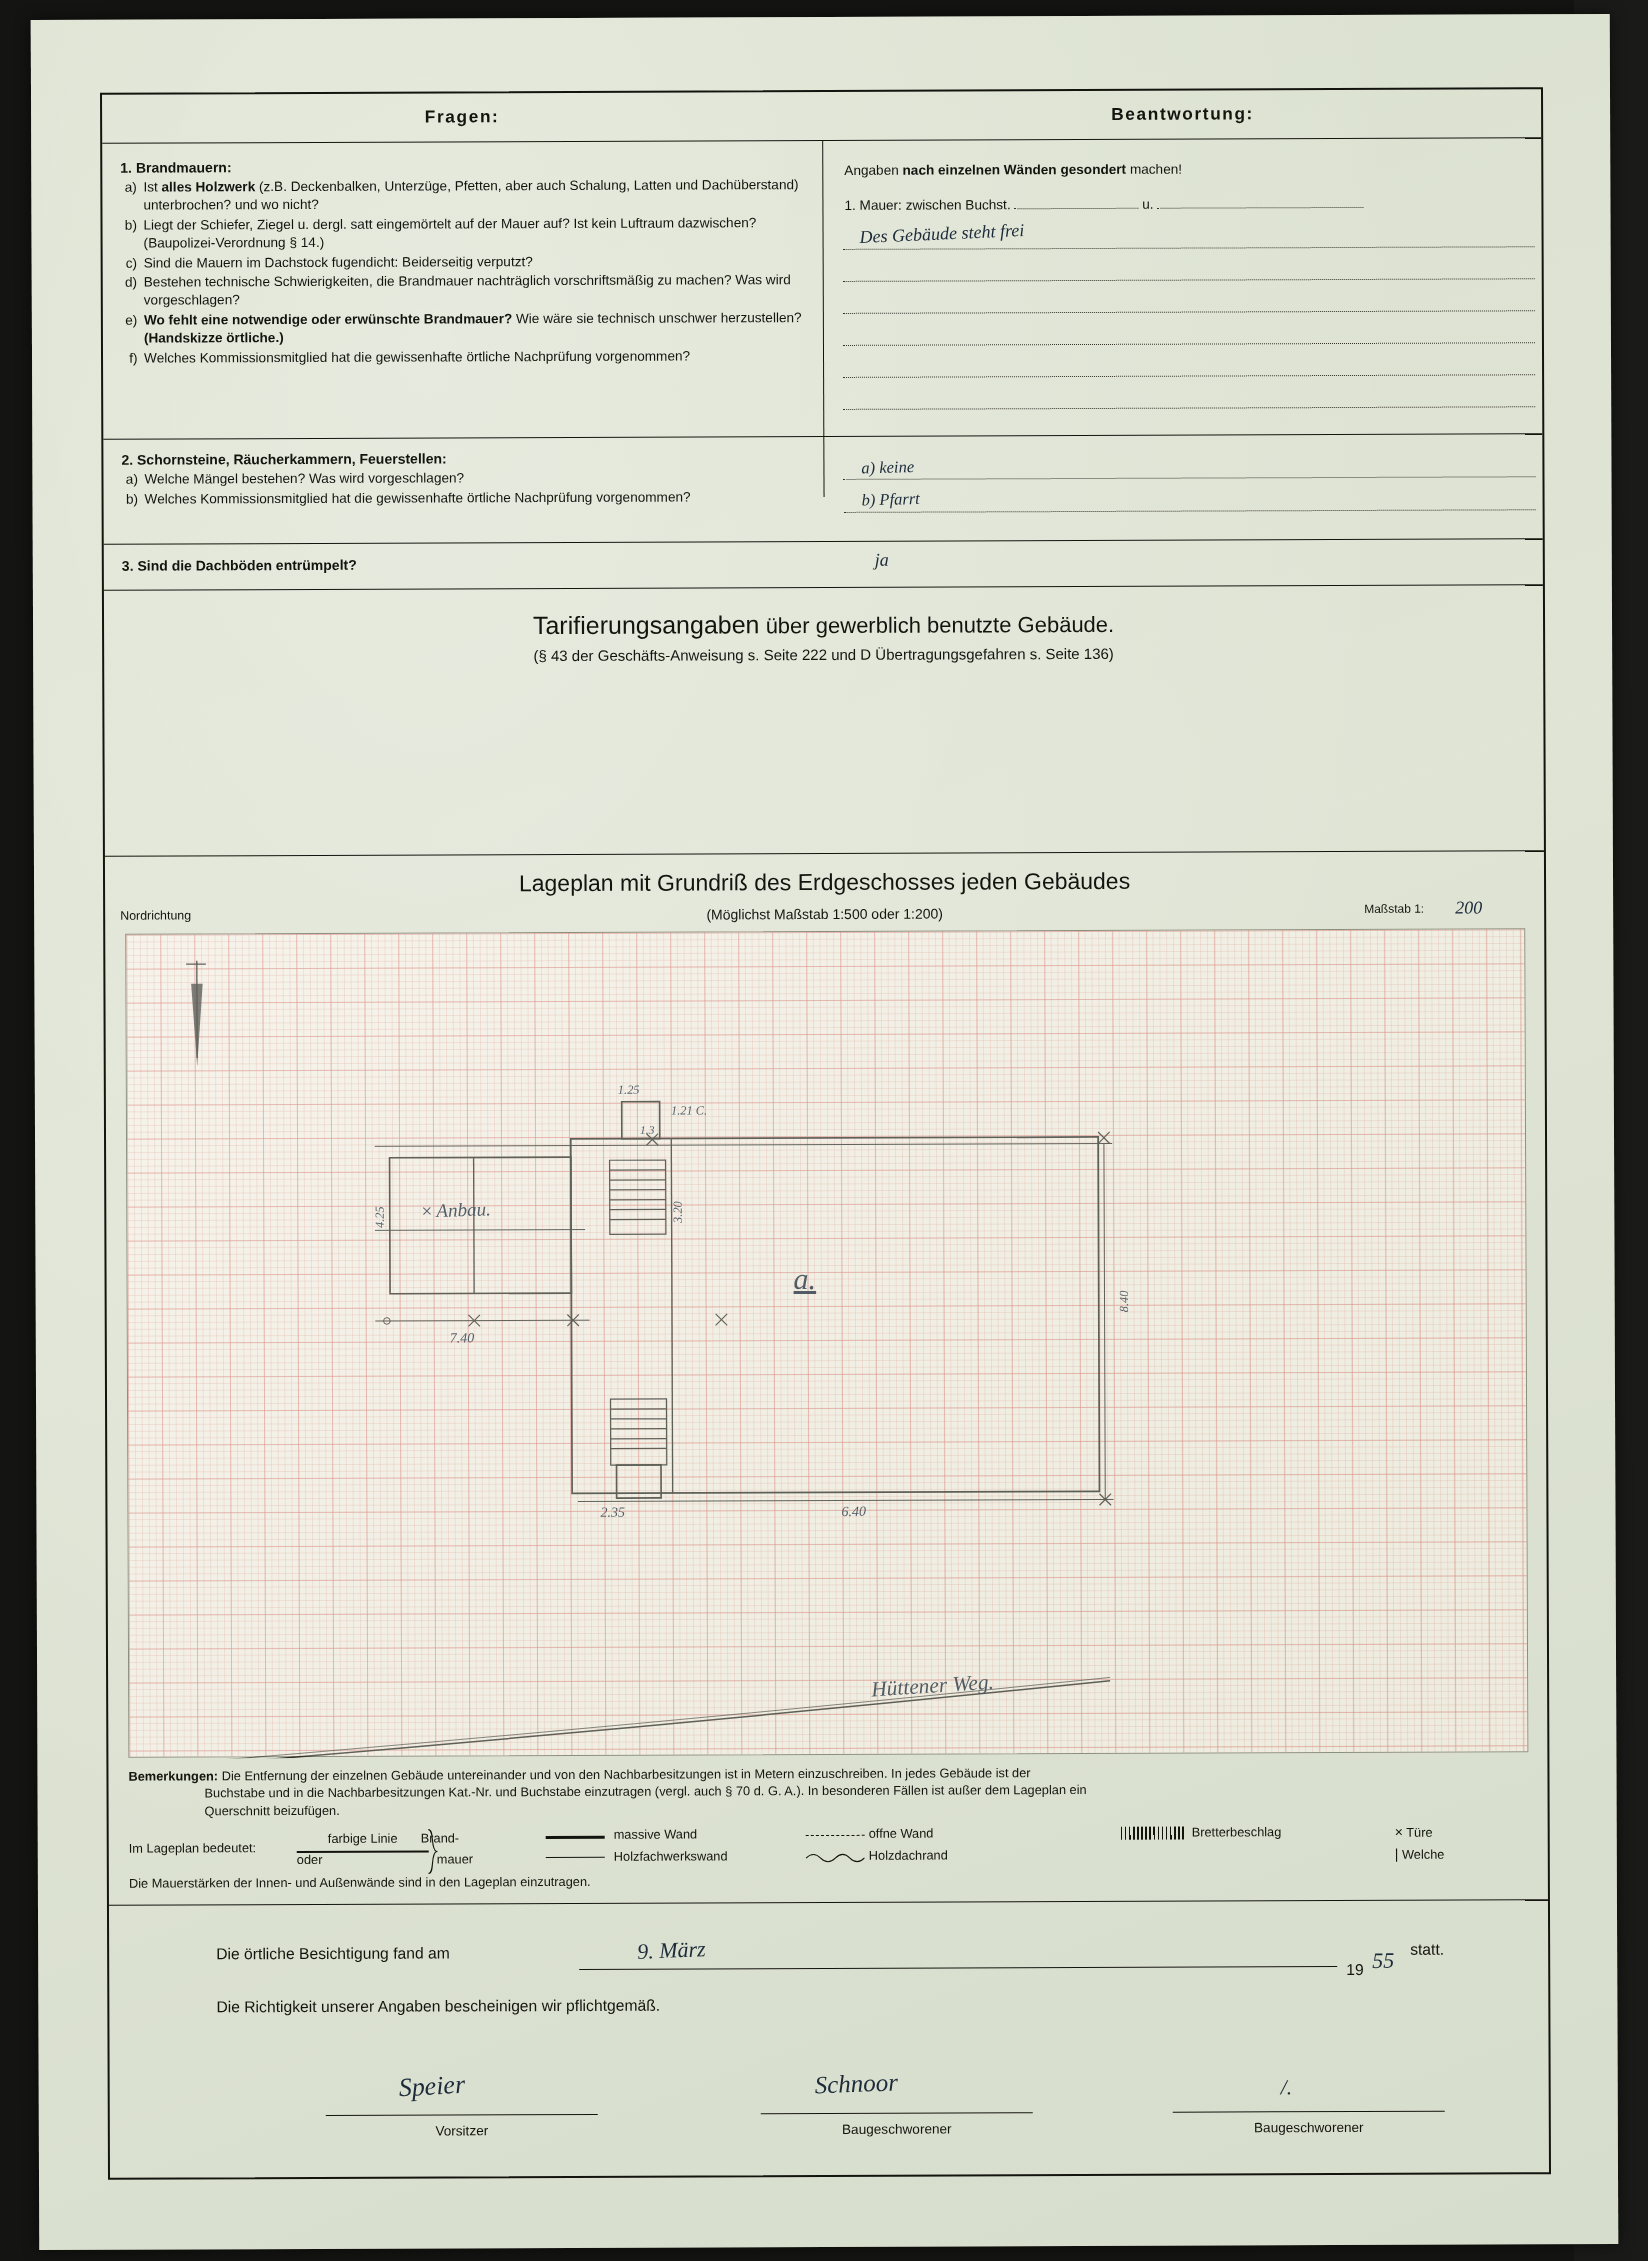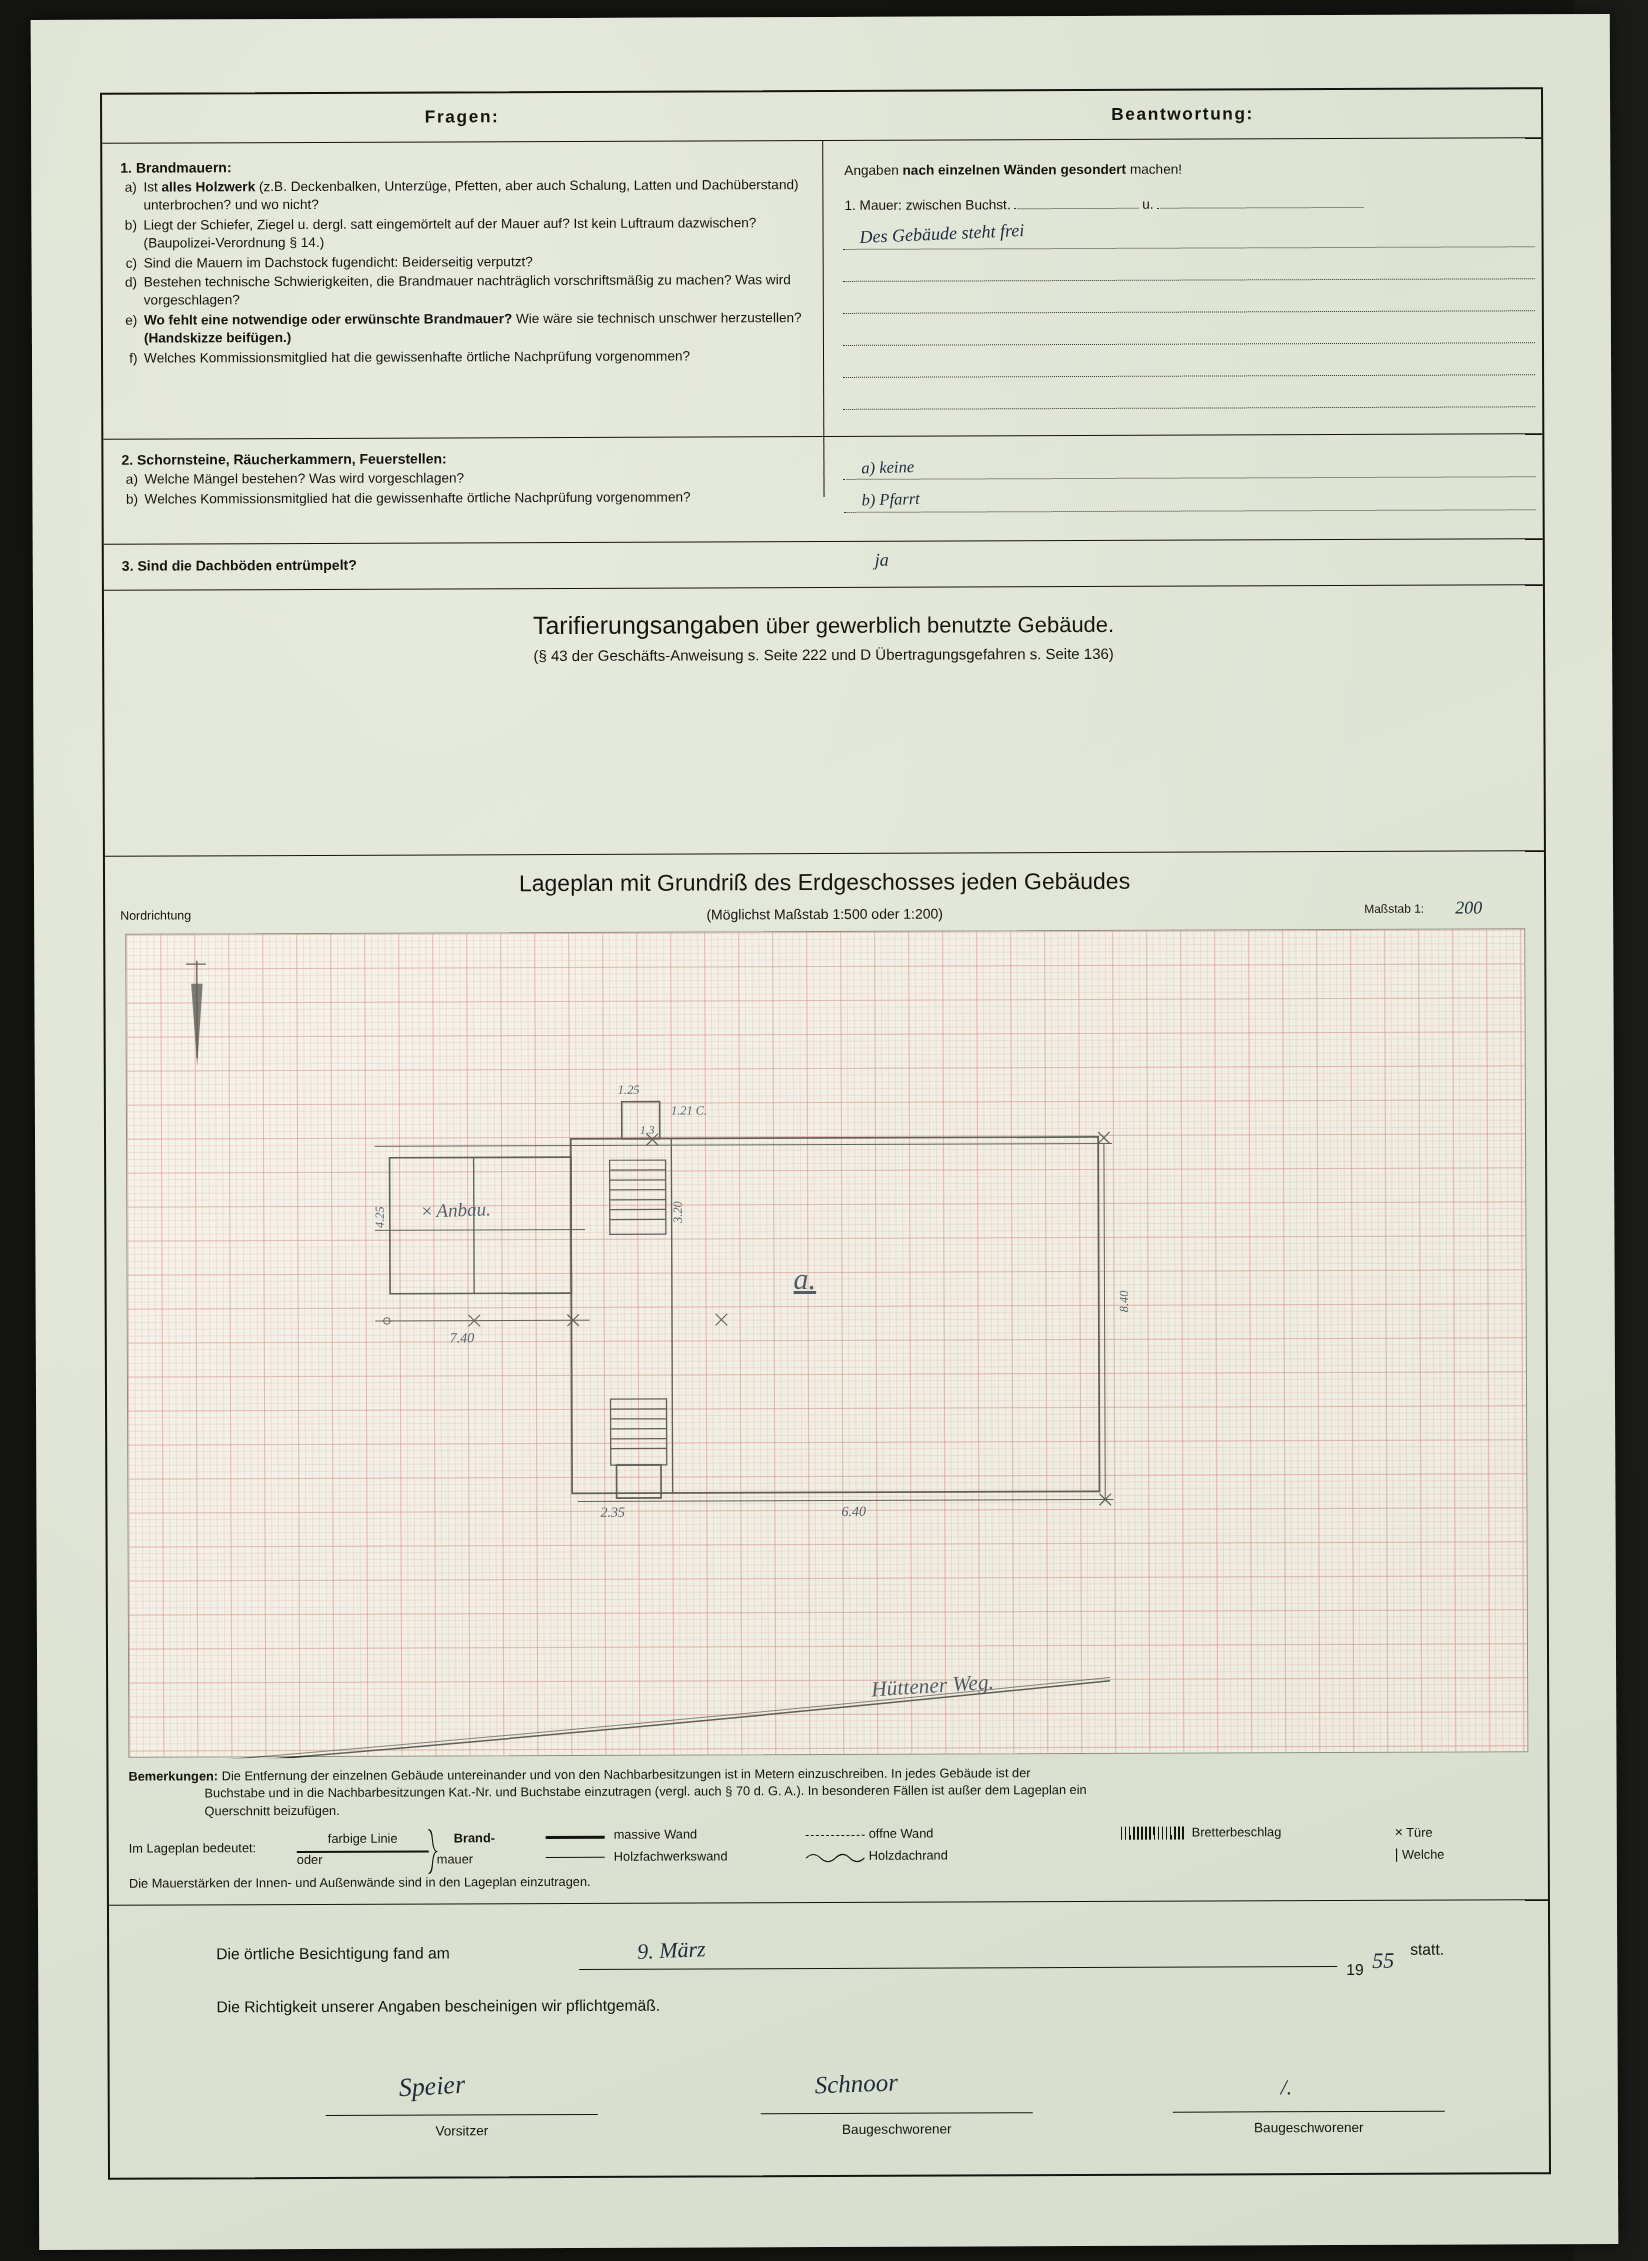--- a/index.html
+++ b/index.html
@@ -211,21 +211,21 @@
           <div class="qtxt">Sind die Mauern im Dachstock fugendicht: Beiderseitig verputzt?</div>
         </div>
 
         <div class="qrow">
           <div class="qlet">d)</div>
           <div class="qtxt">Bestehen technische Schwierigkeiten, die Brandmauer nachträglich vorschriftsmäßig zu machen? Was wird vorgeschlagen?</div>
         </div>
 
         <div class="qrow">
           <div class="qlet">e)</div>
-          <div class="qtxt"><span class="b">Wo fehlt eine notwendige oder erwünschte Brandmauer?</span><span> Wie wäre sie technisch unschwer herzustellen? </span><span class="b">(Handskizze beifügen.)</span></div>
+          <div class="qtxt"><span class="b">Wo fehlt eine notwendige oder erwünschte Brandmauer?</span><span> Wie wäre sie technisch unschwer herzustellen? </span><span class="b">(Handskizze örtliche.)</span></div>
         </div>
 
         <div class="qrow">
           <div class="qlet">f)</div>
           <div class="qtxt">Welches Kommissionsmitglied hat die gewissenhafte örtliche Nachprüfung vorgenommen?</div>
         </div>
       </div>
 
       <div class="ansnote" style="left:742px; top:71px;">
         <span>Angaben </span><span class="b">nach einzelnen Wänden gesondert</span><span> machen!</span>
@@ -386,21 +386,21 @@
         </div>
         <div style="padding-left:76px;">Buchstabe und in die Nachbarbesitzungen Kat.-Nr. und Buchstabe einzutragen (vergl. auch § 70 d. G. A.). In besonderen Fällen ist außer dem Lageplan ein</div>
         <div style="padding-left:76px;">Querschnitt beizufügen.</div>
       </div>
 
       <div class="lg" style="left:20px; top:1746px;">Im Lageplan bedeutet:</div>
 
       <div class="lg" style="left:188px; top:1737px; text-align:center; width:132px;">farbige Linie</div>
       <div style="position:absolute;left:188px;top:1757px;width:132px;height:0;border-bottom:2.5px solid #14140f;"></div>
       <div class="lg" style="left:188px; top:1758px; text-align:left; width:132px;">oder</div>
-      <div class="lg" style="left:345px; top:1737px;font-weight:bold;">Brand-</div>
+      <div class="lg" style="left:312px; top:1737px;">Brand-</div>
       <div class="lg" style="left:328px; top:1758px;">mauer</div>
       <svg style="position:absolute;left:318px;top:1734px;" width="13" height="48" viewBox="0 0 16 58">
         <path d="M 2 2 C 10 2 4 26 12 29 C 4 32 10 56 2 56" stroke="#14140f" fill="none" stroke-width="1.4"></path>
       </svg>
 
       <div style="position:absolute;left:437px;top:1743px;width:59px;height:0;border-bottom:3.3px solid #14140f;"></div>
       <div class="lg" style="left:505px; top:1734px;">massive Wand</div>
       <div style="position:absolute;left:437px;top:1764px;width:59px;height:0;border-bottom:1.2px solid #14140f;"></div>
       <div class="lg" style="left:505px; top:1756px;">Holzfachwerkswand</div>
 

